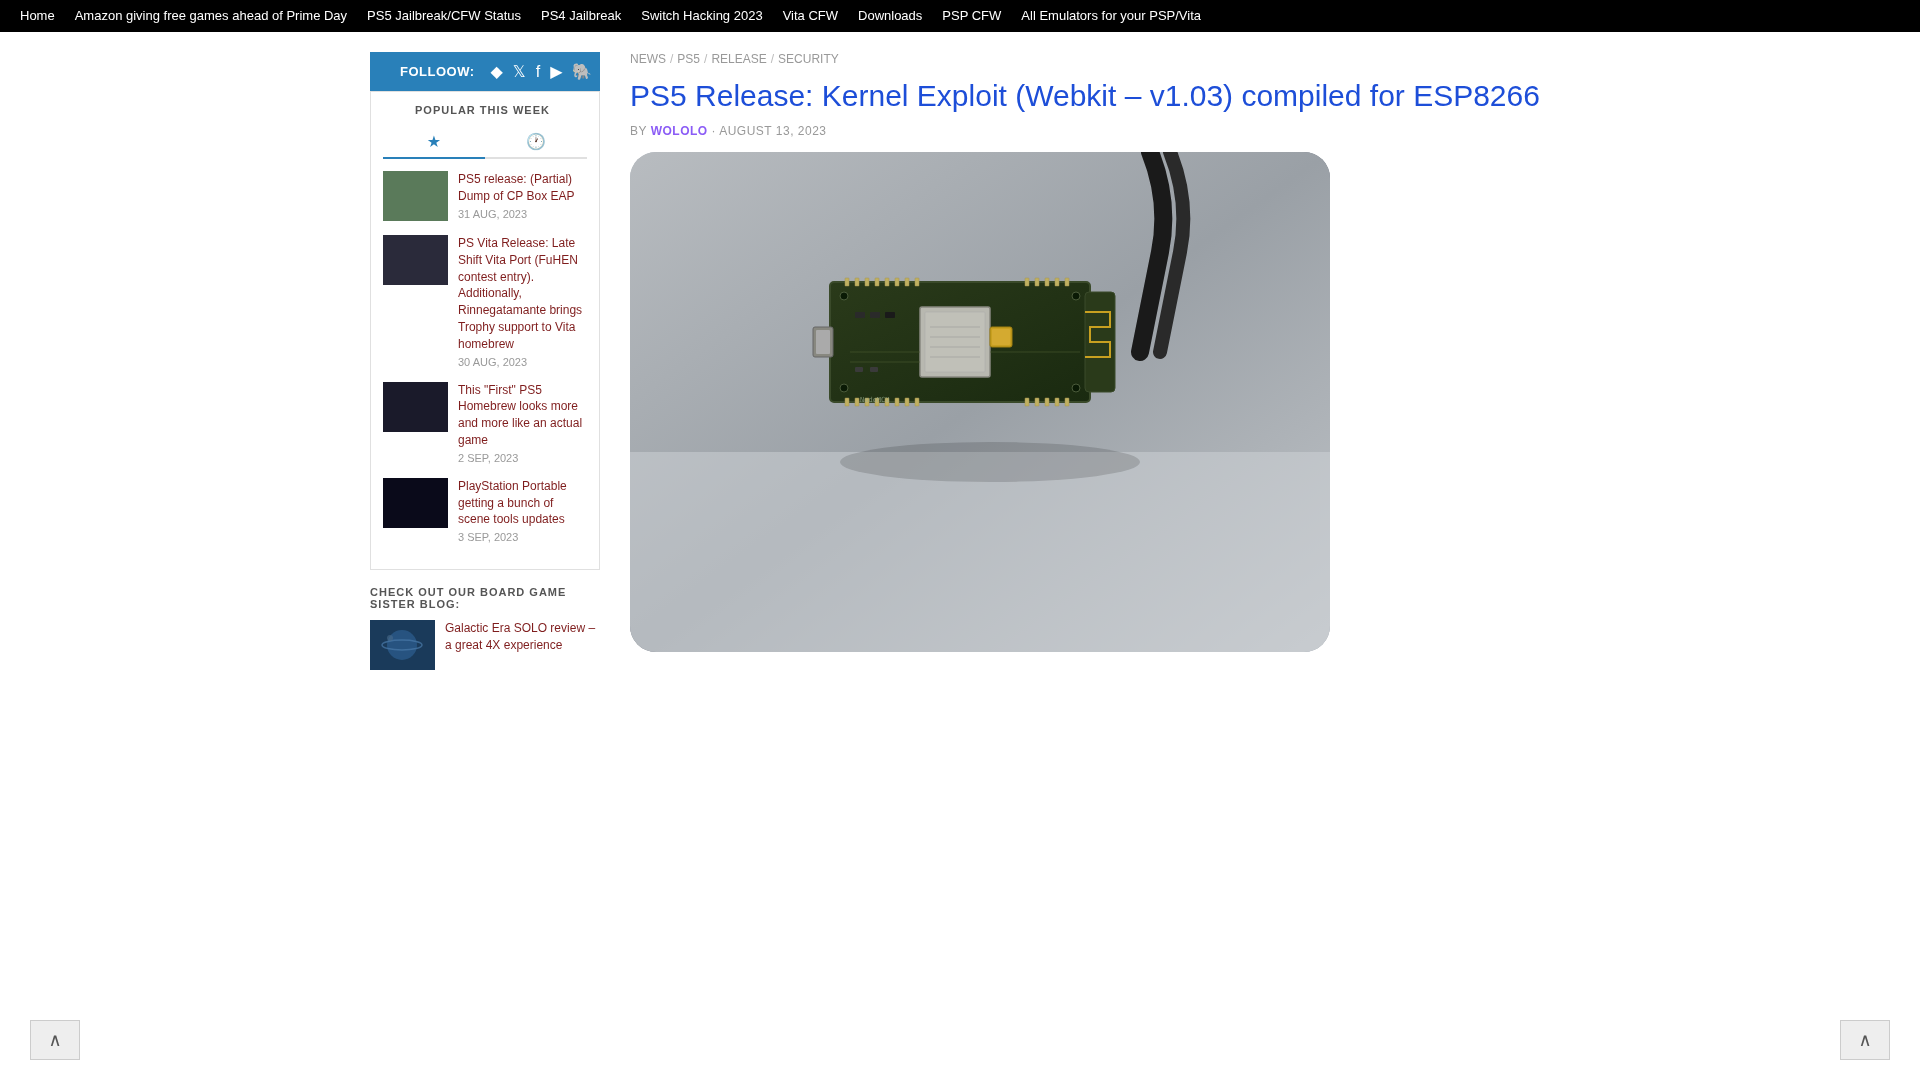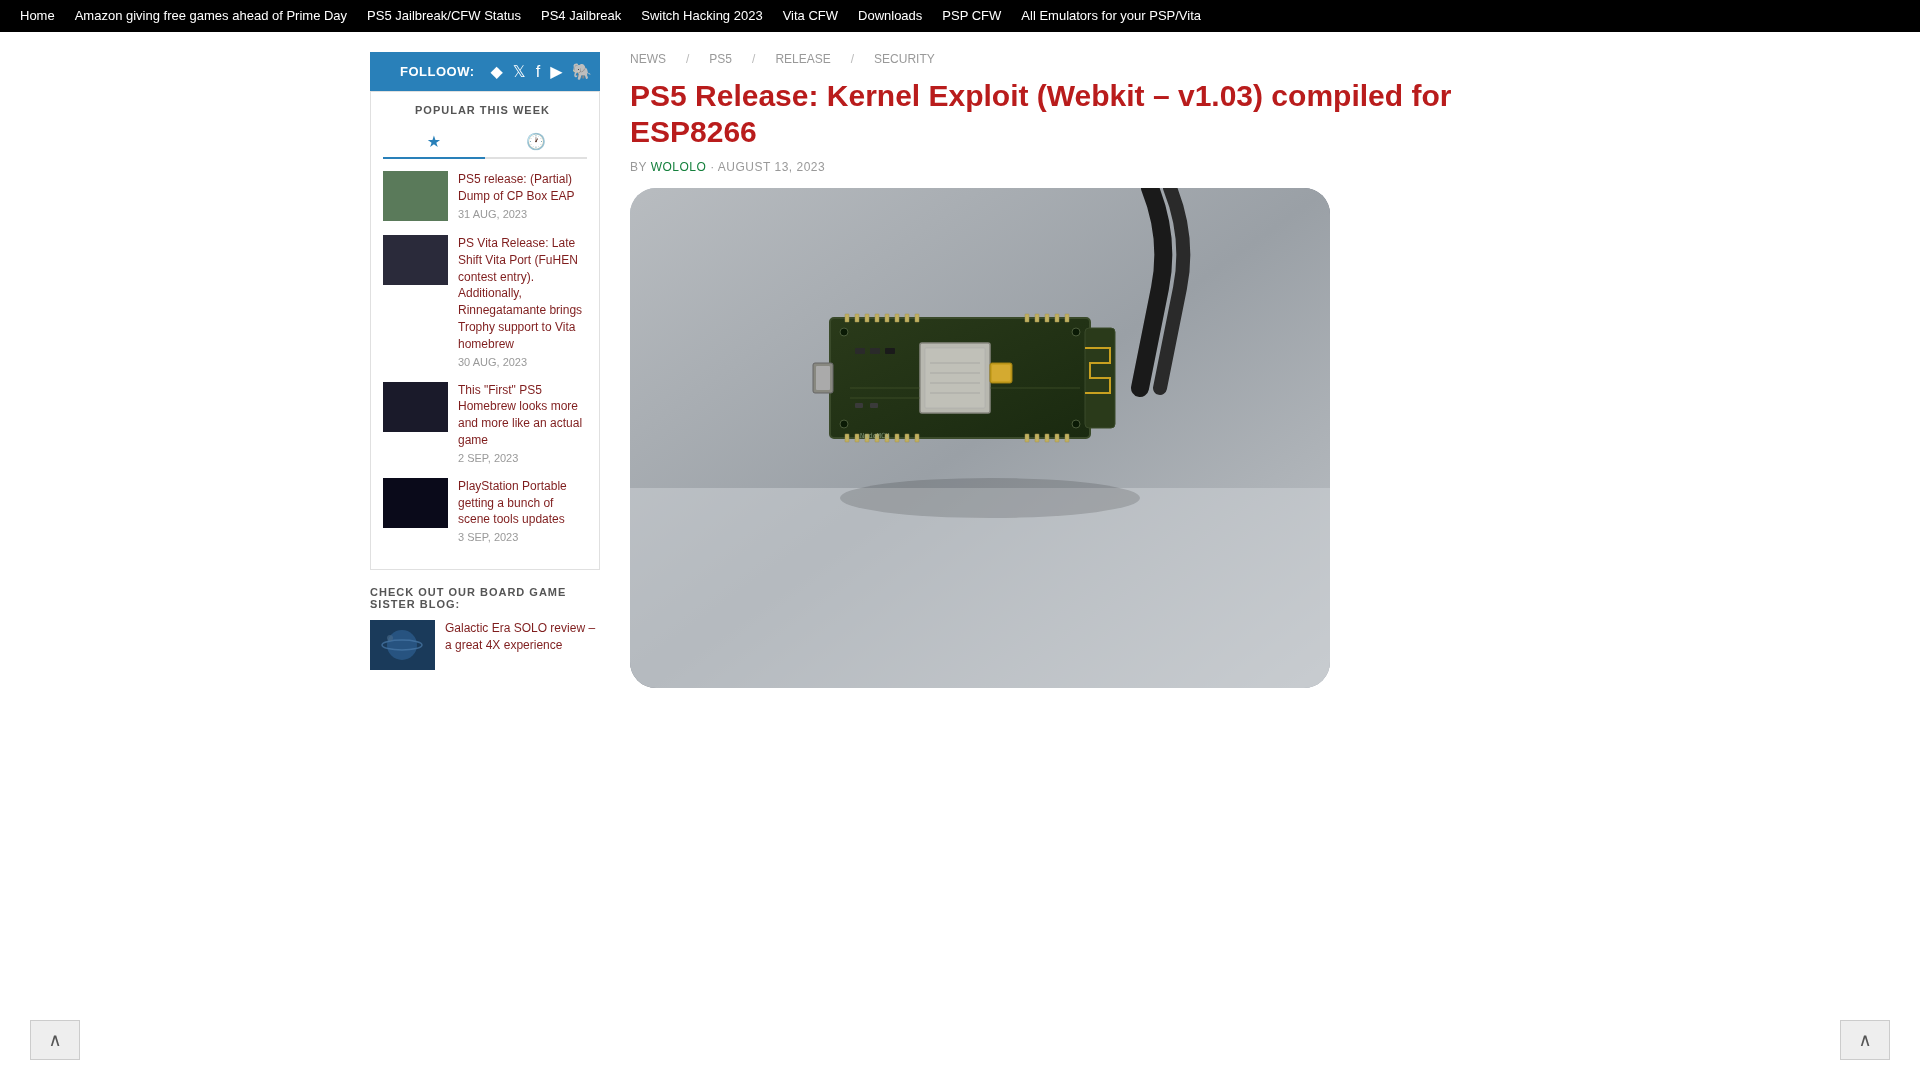--- a/index.html
+++ b/index.html
@@ -144,49 +144,49 @@
       flex: 1;
       padding: 0 20px;
     }
 
     
     #breadcrumb {
       font-size: 12px;
       color: #999;
       margin-bottom: 12px;
       display: flex;
-      gap: 20px;
+      gap: 4px;
       align-items: center;
     }
     #breadcrumb a {
       color: #999;
       text-decoration: none;
     }
     #breadcrumb .sep { color: #bbb; }
 
     
     #article-title {
       font-size: 30px;
-      font-weight: bold;
-      color: #b91c1c;
+      font-weight: normal;
+      color: #1d4ed8;
       line-height: 1.2;
       margin-bottom: 10px;
     }
 
     
     #article-meta {
       font-size: 12px;
       color: #999;
       margin-bottom: 14px;
       text-transform: uppercase;
       letter-spacing: 0.5px;
     }
     #article-meta .author {
-      color: #15803d;
-      font-weight: normal;
+      color: #8b5cf6;
+      font-weight: bold;
     }
 
     
     #article-image {
       width: 100%;
       max-width: 700px;
       height: 500px;
       background: linear-gradient(135deg, #b0b8c1 0%, #8a9199 30%, #6b7280 60%, #9ca3af 100%);
       position: relative;
       overflow: hidden;

